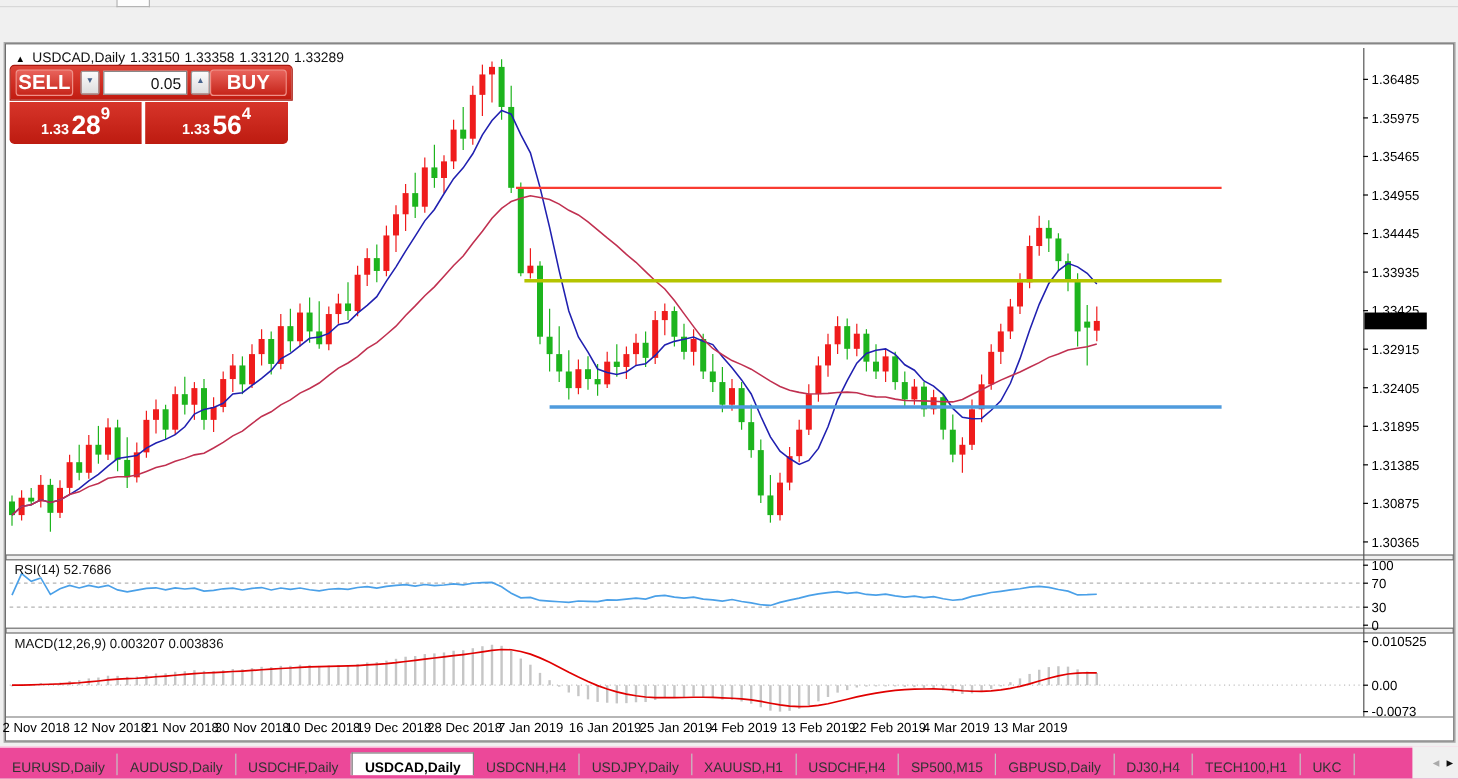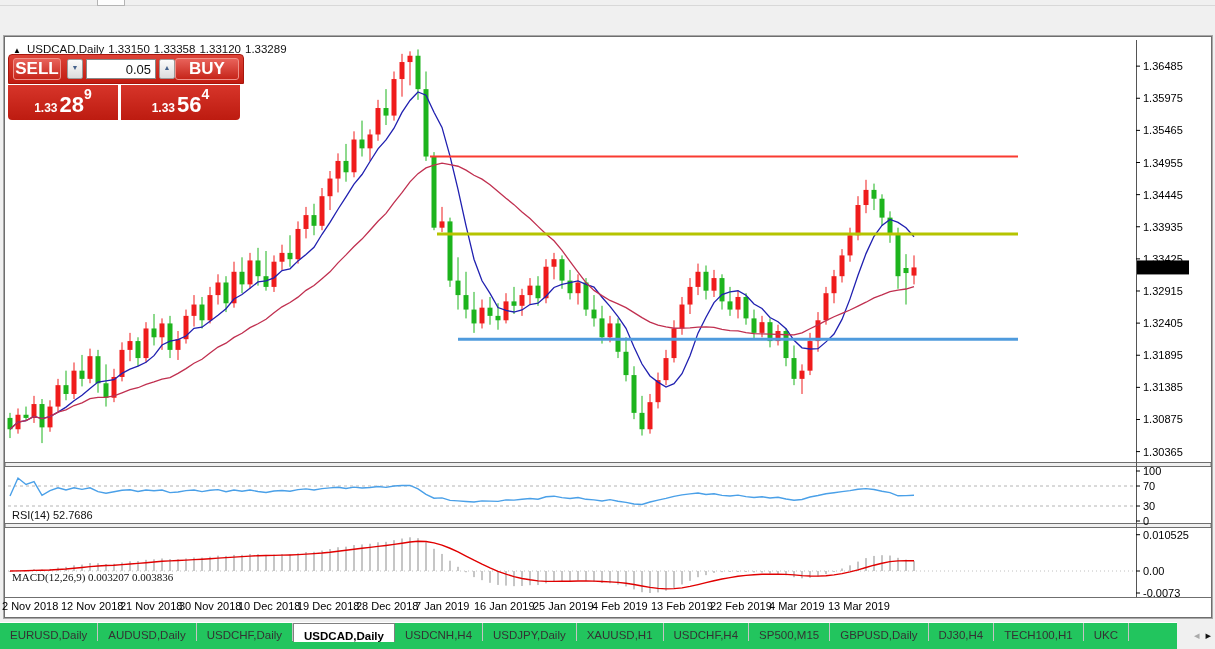--- a/index.html
+++ b/index.html
@@ -34,24 +34,24 @@
              text-align:right;padding:0 4px;margin:0 3px;font-family:"Liberation Sans",sans-serif;}
   .tp-row2{display:flex;gap:3px;margin-top:1px;}
   .px-box{height:33px;display:flex;align-items:flex-end;justify-content:center;color:#fff;
           background:linear-gradient(#d7352a,#bd1b10);padding-bottom:2px;cursor:default;}
   .px-sell{flex:0 0 110px;border-radius:0 0 0 4px;}
   .px-buy{flex:0 0 119px;border-radius:0 0 4px 0;}
   .px-small{font-size:12px;font-weight:bold;margin:0 2px 3px 0;}
   .px-big{font-size:22px;font-weight:bold;line-height:26px;}
   .px-sup{font-size:14px;font-weight:bold;align-self:flex-start;margin-top:1px;}
   
-  .pane-label{position:absolute;font-size:11px;color:#111;z-index:2;white-space:nowrap;margin-top:40px;}
-  
-  .tab-bar{position:absolute;left:0;top:622px;width:1215px;height:27px;background:#22c55e;
-           display:flex;align-items:flex-start;overflow:hidden;z-index:3;border-top:1px solid #ffffff;}
+  .pane-label{position:absolute;font-size:11px;color:#111;z-index:2;white-space:nowrap;}
+  
+  .tab-bar{position:absolute;left:0;top:622px;width:1215px;height:27px;background:#ec4899;
+           display:flex;align-items:center;overflow:hidden;z-index:3;border-top:1px solid #ffffff;}
   .tab{padding:6px 10px 0 10px;font-size:11.5px;color:#333;white-space:nowrap;border-right:1px solid #c4c4c4;cursor:default;}
   .tab.active{background:#fff;color:#000;font-weight:bold;border:1px solid #808080;border-bottom:none;border-right:1px solid #808080;}
   .tab-arrows{position:absolute;right:0;top:622px;width:38px;height:27px;background:#f0f0f0;z-index:4;
               display:flex;align-items:center;justify-content:flex-end;gap:6px;padding-right:4px;box-sizing:border-box;}
   .arrow{font-size:11px;cursor:default;}
   .arrow.disabled{color:#aaa;}
   .arrow.enabled{color:#111;}
 </style>
 </head>
 <body>
@@ -520,21 +520,21 @@
       </div>
       <div class="px-box px-buy">
         <span class="px-small">1.33</span>
         <span class="px-big">56</span>
         <span class="px-sup">4</span>
       </div>
     </div>
   </div>
 
   <div class="pane-label" style="left:12px;top:469px;">RSI(14) 52.7686</div>
-  <div class="pane-label" style="left:12px;top:531px;font-family:Liberation Serif, serif;">MACD(12,26,9) 0.003207 0.003836</div>
+  <div class="pane-label" style="left:12px;top:531px;">MACD(12,26,9) 0.003207 0.003836</div>
 
   <div class="tab-bar">
       <span class="tab">EURUSD,Daily</span>
       <span class="tab">AUDUSD,Daily</span>
       <span class="tab">USDCHF,Daily</span>
       <span class="tab active">USDCAD,Daily</span>
       <span class="tab">USDCNH,H4</span>
       <span class="tab">USDJPY,Daily</span>
       <span class="tab">XAUUSD,H1</span>
       <span class="tab">USDCHF,H4</span>

